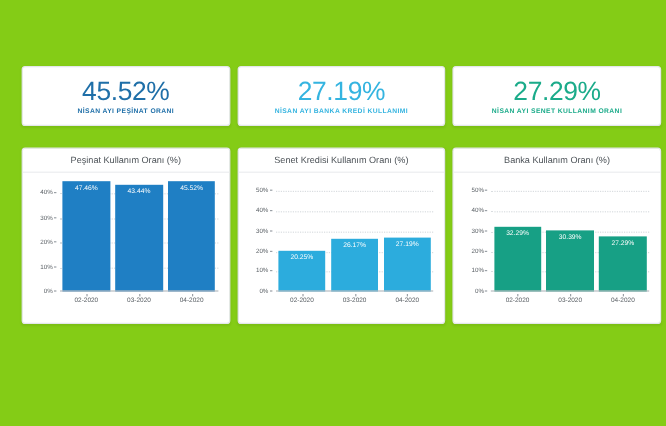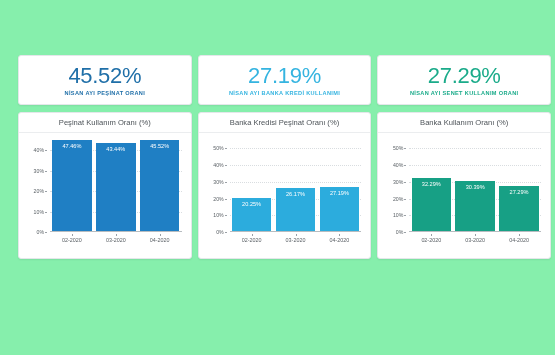--- a/index.html
+++ b/index.html
@@ -12,21 +12,21 @@
     background: #ffffff;
     font-family: "Liberation Sans", sans-serif;
     overflow: hidden;
   }
 
   .dashboard {
     width: 555px;
     height: 355px;
     box-sizing: border-box;
     padding: 55px 4px 0 18px;
-    background: #86efac;
+    background: #84cc16;
   }
 
   .row {
     display: flex;
     flex-direction: row;
     gap: 6px;
     align-items: stretch;
   }
 
   .col {
@@ -61,21 +61,21 @@
     font-size: 5.6px;
     font-weight: 600;
     letter-spacing: 0.35px;
     margin-top: 3px;
     white-space: nowrap;
     text-transform: uppercase;
   }
 
   
   .chart-card {
-    margin-top: 7px;
+    margin-top: 18px;
     background: #ffffff;
     border: 1px solid #e4e7ea;
     border-radius: 3px;
     box-shadow: 0 1px 2px rgba(0,0,0,0.07);
     height: 147px;
     box-sizing: border-box;
     display: flex;
     flex-direction: column;
   }
   .chart-header {
@@ -275,21 +275,21 @@
     </div>
 
     <div class="col">
       <div class="kpi-card">
         <div class="kpi-value" style="color: rgb(53, 180, 224);">27.19%</div>
         <div class="kpi-label" style="color: rgb(53, 180, 224);">NİSAN AYI BANKA KREDİ KULLANIMI</div>
       </div>
 
       <div class="chart-card">
         <div class="chart-header">
-          <div class="chart-title">Banka Kredisi Peşinat Oranı (%)</div>
+          <div class="chart-title">Senet Kredisi Kullanım Oranı (%)</div>
         </div>
         <div class="chart-body">
           <div class="plot">
               <div class="y-axis">
                 <div class="y-tick" style="top: 100%;">0%</div>
                 <div class="y-tick" style="top: 81.8182%;">10%</div>
                 <div class="y-tick" style="top: 63.6364%;">20%</div>
                 <div class="y-tick" style="top: 45.4545%;">30%</div>
                 <div class="y-tick" style="top: 27.2727%;">40%</div>
                 <div class="y-tick" style="top: 9.09091%;">50%</div>

